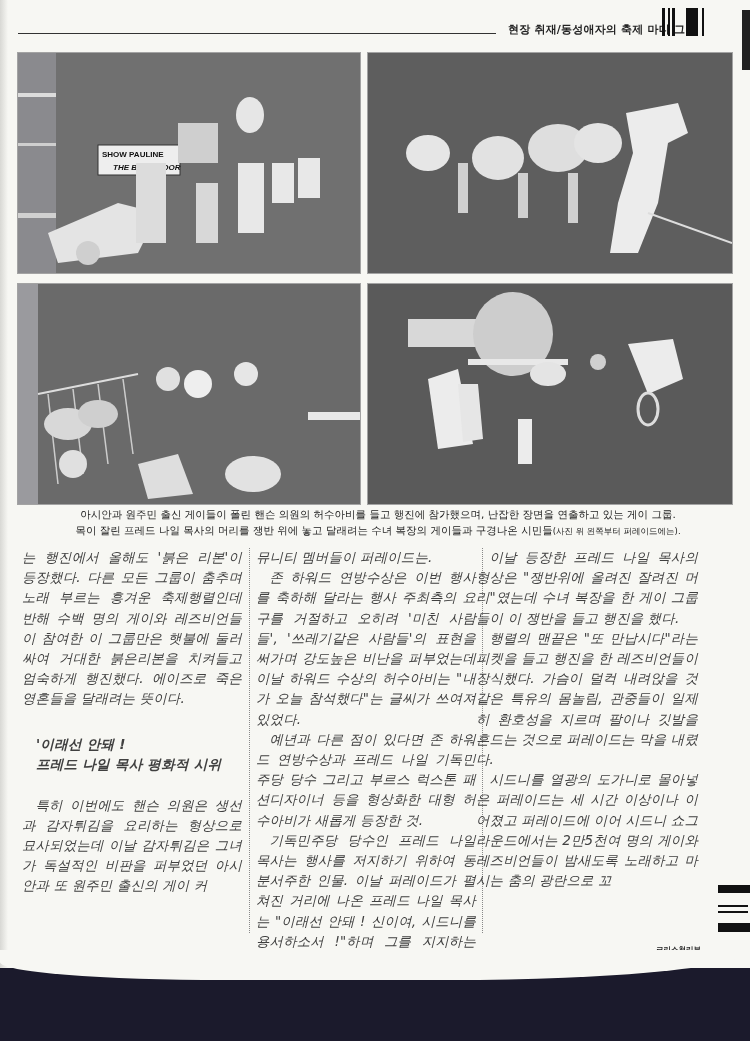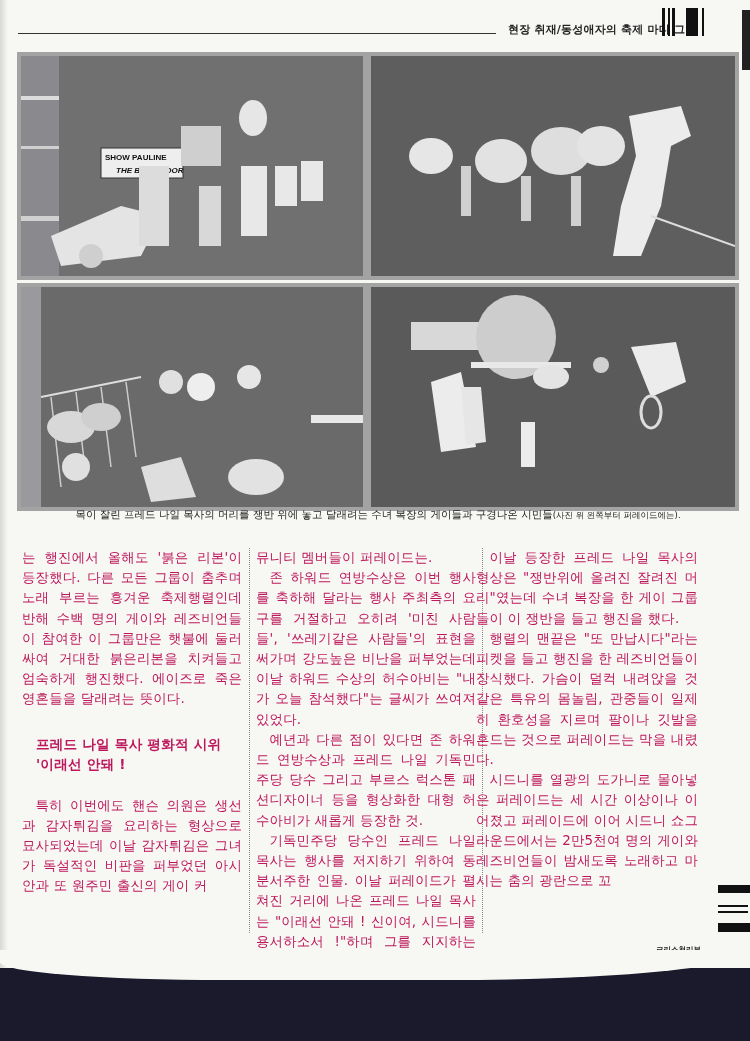--- a/index.html
+++ b/index.html
@@ -35,34 +35,35 @@
     font-size: 11px; font-weight: bold; color: #222; letter-spacing: 0.2px;
   }
   .corner-marks {
     position: absolute; left: 662px; top: 8px; width: 70px; height: 30px;
   }
   .corner-marks span { position: absolute; top: 0; height: 28px; background: #111; }
   .right-edge-strip {
     position: absolute; left: 742px; top: 10px; width: 8px; height: 60px; background: #222;
   }
   .photo {
-    position: absolute; border: 4px solid #a3a3a3; overflow: hidden;
+    position: absolute; border: 1px solid #a3a3a3; overflow: hidden;
     background: #f9a8d4;
   }
   .photo svg { width: 100%; height: 100%; display: block; }
   .caption {
     position: absolute; left: 28px; top: 506px; width: 700px;
     font-size: 10.5px; color: #1a1a1a; text-align: center; line-height: 16px;
   }
   .caption .small { font-size: 8.5px; }
   .col {
     position: absolute; top: 548px;
-    font-size: 13.4px; line-height: 20.2px; color: #be185d;
+    font-size: 13.4px; line-height: 20.2px; color: #404040;
     text-align: justify;
     letter-spacing: 0.2px;
+    font-style: italic;
   }
   .col p { margin: 0; text-indent: 1em; }
   .col p.noindent { text-indent: 0; }
   .col1 { left: 22px; width: 220px; }
   .col2 { left: 256px; width: 220px; }
   .col3 { left: 476px; width: 222px; }
   .col-divider {
     position: absolute; top: 548px; width: 0; height: 385px;
     border-left: 1px dotted #888;
   }
@@ -163,28 +164,29 @@
       <path d="M90 100 L110 100 L115 155 L95 158 Z" fill="#e6e6e6"></path>
       <rect x="150" y="135" width="14" height="45" fill="#ececec"></rect>
       <path d="M260 60 L305 55 L315 95 L280 110 Z" fill="#ececec"></path>
       <ellipse cx="280" cy="125" rx="10" ry="16" fill="none" stroke="#ddd" stroke-width="3"></ellipse>
       <ellipse cx="180" cy="90" rx="18" ry="12" fill="#e4e4e4"></ellipse>
       <circle cx="230" cy="78" r="8" fill="#d0d0d0"></circle>
     </svg>
   </div>
 
   <div class="caption">
+    <div>아시안과 원주민 출신 게이들이 폴린 핸슨 의원의 허수아비를 들고 행진에 참가했으며, 난잡한 장면을 연출하고 있는 게이 그룹.</div>
     <div><span>목이 잘린 프레드 나일 목사의 머리를 쟁반 위에 놓고 달래려는 수녀 복장의 게이들과 구경나온 시민들</span><span class="small">(사진 위 왼쪽부터 퍼레이드에는).</span></div>
   </div>
 
   <div class="col col1">
     <p class="noindent">는 행진에서 올해도 '붉은 리본'이 등장했다. 다른 모든 그룹이 춤추며 노래 부르는 흥겨운 축제행렬인데 반해 수백 명의 게이와 레즈비언들이 참여한 이 그룹만은 햇불에 둘러싸여 거대한 붉은리본을 치켜들고 엄숙하게 행진했다. 에이즈로 죽은 영혼들을 달래려는 뜻이다.</p>
     <div class="subhead">
+      <div style="padding-left:14px;">'이래선 안돼 !</div>
       <div style="padding-left:14px;">프레드 나일 목사 평화적 시위</div>
-      <div style="padding-left:14px;">'이래선 안돼 !</div>
     </div>
     <p>특히 이번에도 핸슨 의원은 생선과 감자튀김을 요리하는 형상으로 묘사되었는데 이날 감자튀김은 그녀가 독설적인 비판을 퍼부었던 아시안과 또 원주민 출신의 게이 커</p>
   </div>
 
   <div class="col-divider" style="left:249px;"></div>
 
   <div class="col col2">
     <p class="noindent">뮤니티 멤버들이 퍼레이드는.</p>
     <p>존 하워드 연방수상은 이번 행사를 축하해 달라는 행사 주최측의 요구를 거절하고 오히려 '미친 사람들', '쓰레기같은 사람들'의 표현을 써가며 강도높은 비난을 퍼부었는데 이날 하워드 수상의 허수아비는 "내가 오늘 참석했다"는 글씨가 쓰여져 있었다.</p>
     <p>예년과 다른 점이 있다면 존 하워드 연방수상과 프레드 나일 기독민주당 당수 그리고 부르스 럭스톤 패션디자이너 등을 형상화한 대형 허수아비가 새롭게 등장한 것.</p>

